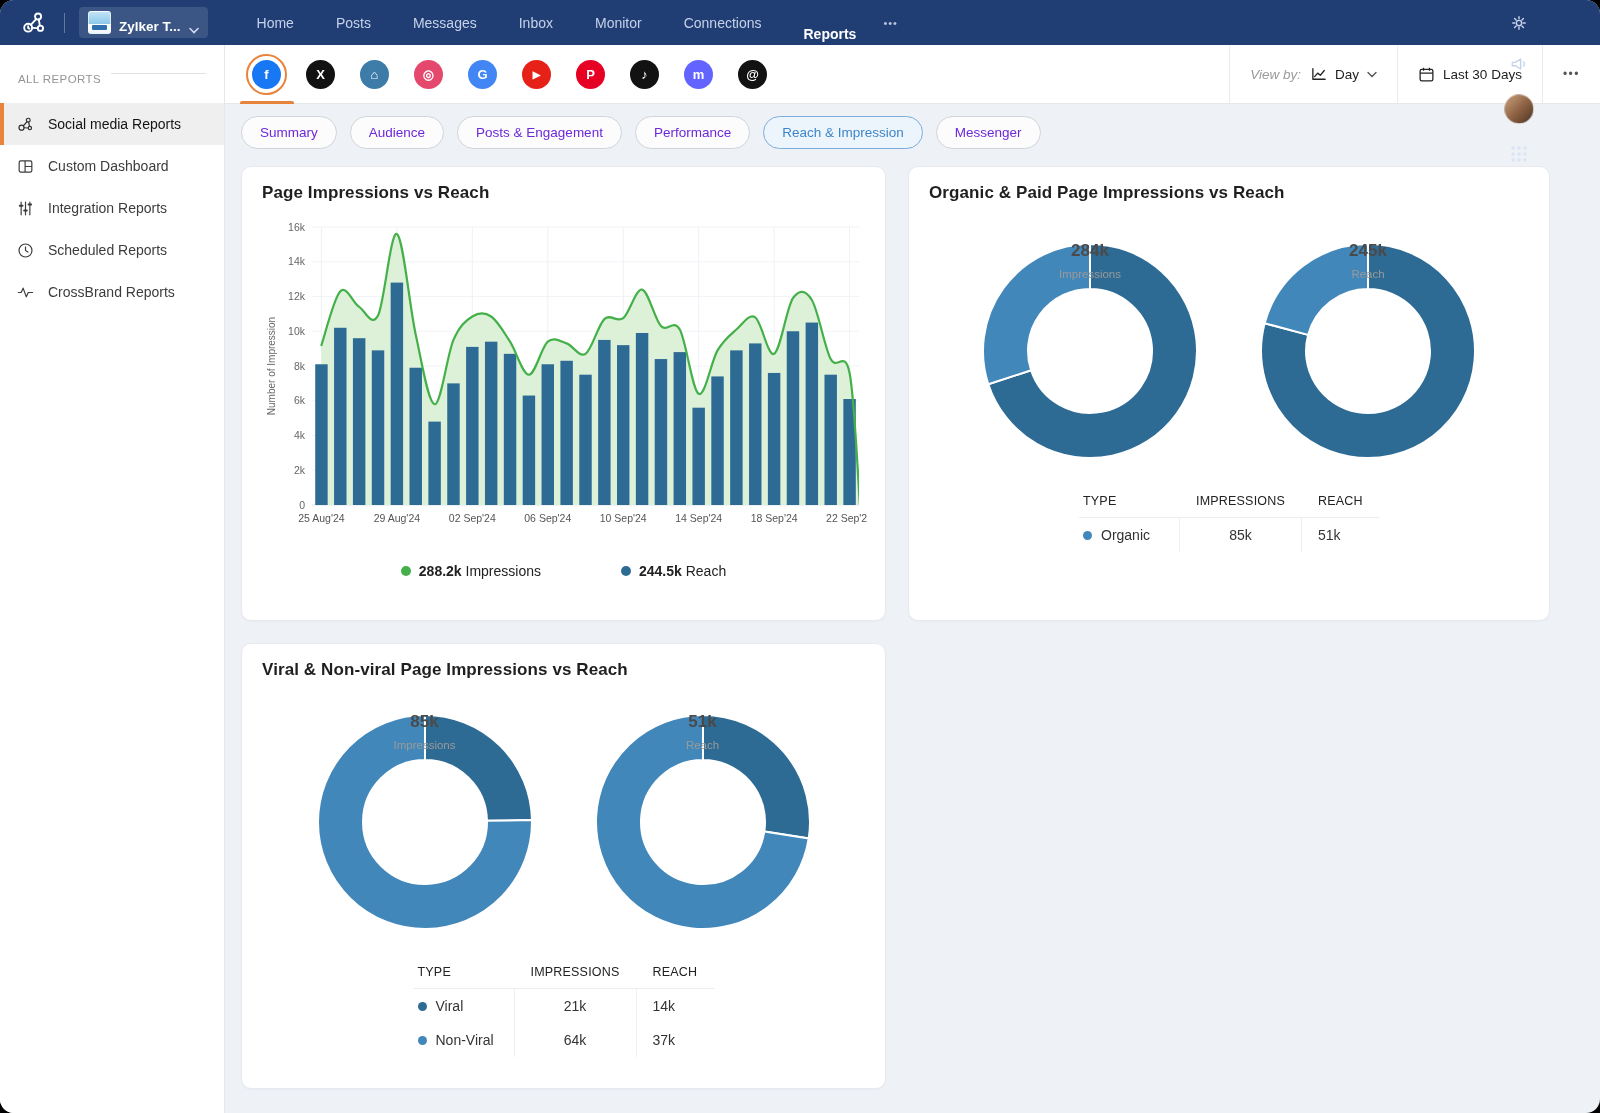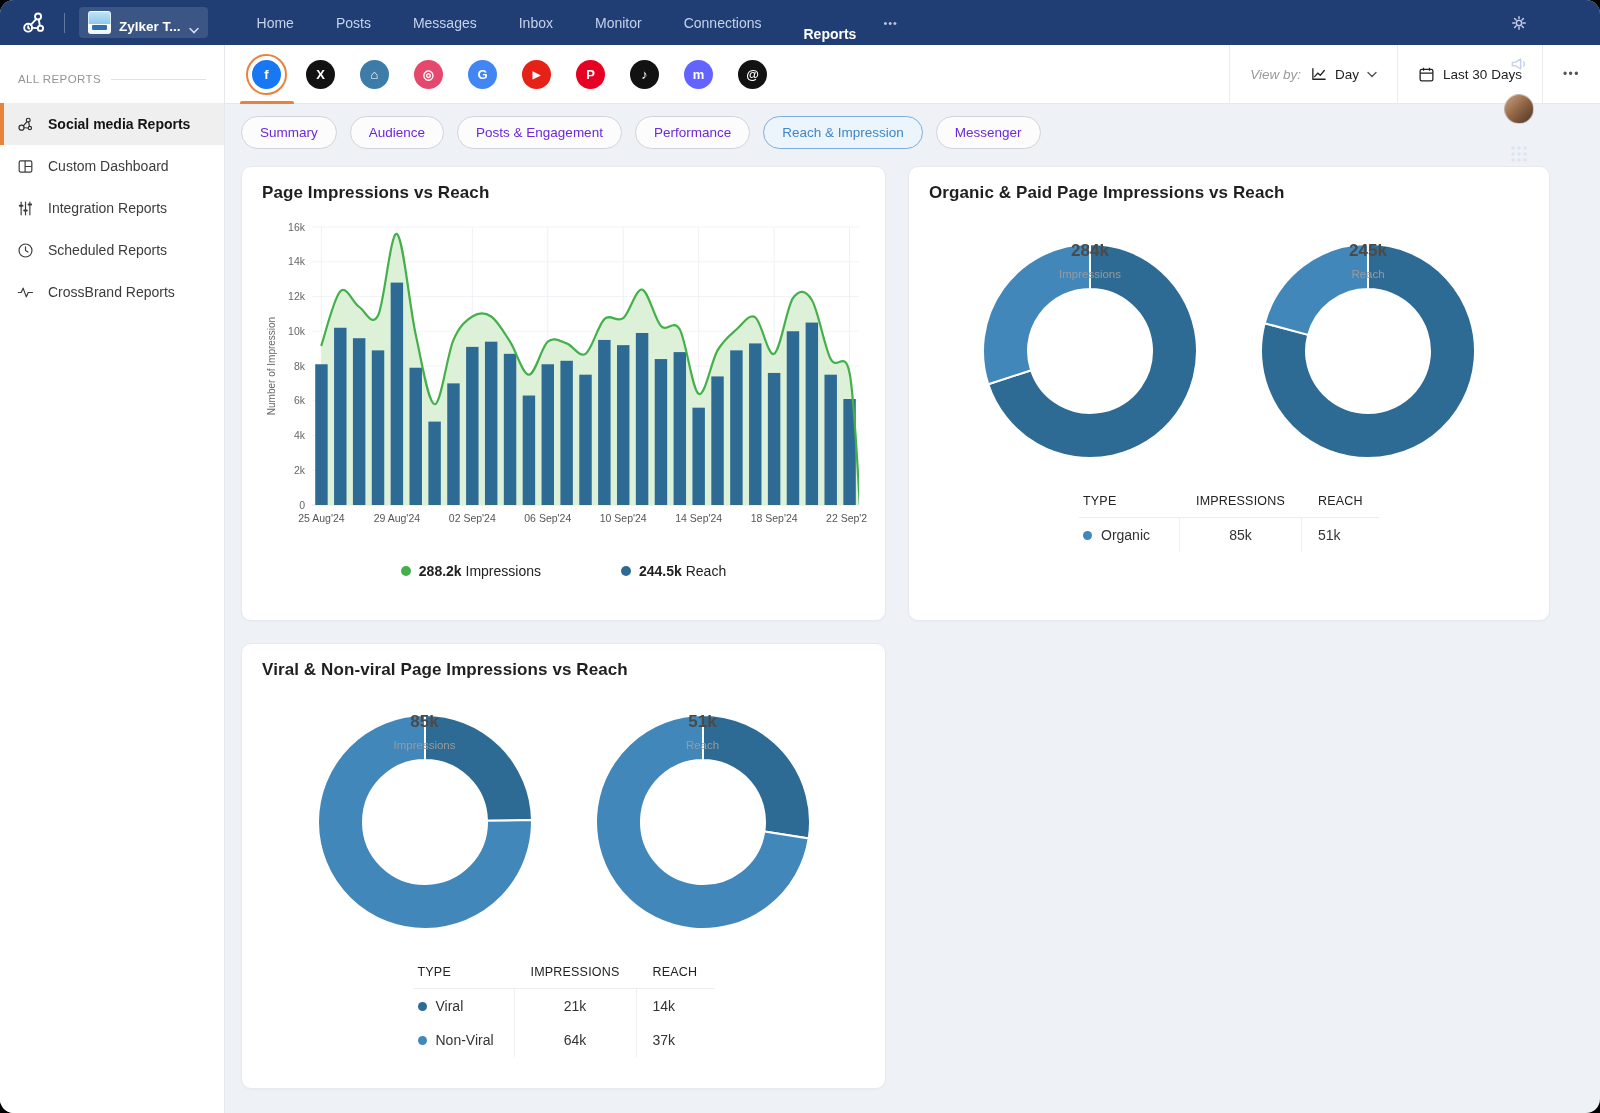--- a/index.html
+++ b/index.html
@@ -22,25 +22,25 @@
   .nav-more { color:#b9c6de; font-size:11px; letter-spacing:1px; padding:0 6px; cursor:pointer; }
   .nav-right { margin-left:auto; display:flex; align-items:center; gap:19px;flex-direction:column; }
   .newpost { display:flex; align-items:stretch; background:#4a7cd6; border-radius:4px; overflow:hidden; height:30px; cursor:pointer; }
   .newpost .np-main { display:flex; align-items:center; gap:7px; padding:0 13px; color:#fff; font-size:13.5px; font-weight:600; }
   .newpost .np-caret { display:flex; align-items:center; padding:0 9px; border-left:1px solid rgba(255,255,255,.45); }
   .tn-icon { width:22px; height:22px; display:flex; align-items:center; justify-content:center; cursor:pointer; }
   .avatar { width:30px; height:30px; border-radius:50%; background:linear-gradient(135deg,#caa17c 0%,#8a5f41 55%,#4a3526 100%); border:1.5px solid rgba(255,255,255,.55); cursor:pointer; }
 
   
   .sidebar { position:absolute; top:45px; left:0; width:225px; bottom:0; background:#fff; border-right:1px solid #e4e7ec; z-index:5; }
-  .sb-head { display:flex; align-items:center; gap:10px; padding:28px 18px 18px 18px; }
+  .sb-head { display:flex; align-items:flex-start; gap:10px; padding:28px 18px 18px 18px; }
   .sb-head-label { font-size:11.5px; letter-spacing:.4px; color:#949494; white-space:nowrap; }
   .sb-head-rule { flex:1; height:1px; background:#e2e2e2; }
   .sb-item { position:relative; display:flex; align-items:center; gap:13px; height:42px; padding:0 16px; font-size:14px; color:#3c3c3c; cursor:pointer; }
-  .sb-item.active { background:#efefef; color:#141414; font-weight:700; }
+  .sb-item.active { background:#efefef; color:#141414; font-weight:400; }
   .sb-item.active::before { content:""; position:absolute; left:0; top:0; bottom:0; width:4px; background:#e8833c; }
   .sb-item svg { flex:none; }
 
   
   .main { position:absolute; top:45px; left:225px; right:0; bottom:0; display:flex; flex-direction:column; }
   .channelbar { height:59px; background:#fff; border-bottom:1px solid #e6e8ec; display:flex; align-items:stretch; padding-left:27px; flex:none; }
   .chips { display:flex; align-items:center; gap:25px; }
   .chip-wrap { position:relative; height:59px; display:flex; align-items:center; }
   .chip { position:relative; width:29px; height:29px; border-radius:50%; display:flex; align-items:center; justify-content:center; color:#fff; font-weight:700; font-size:13px; cursor:pointer; }
   .chip-wrap.active .chip::before { content:""; position:absolute; inset:-6px; border:2px solid #e8833c; border-radius:50%; }

